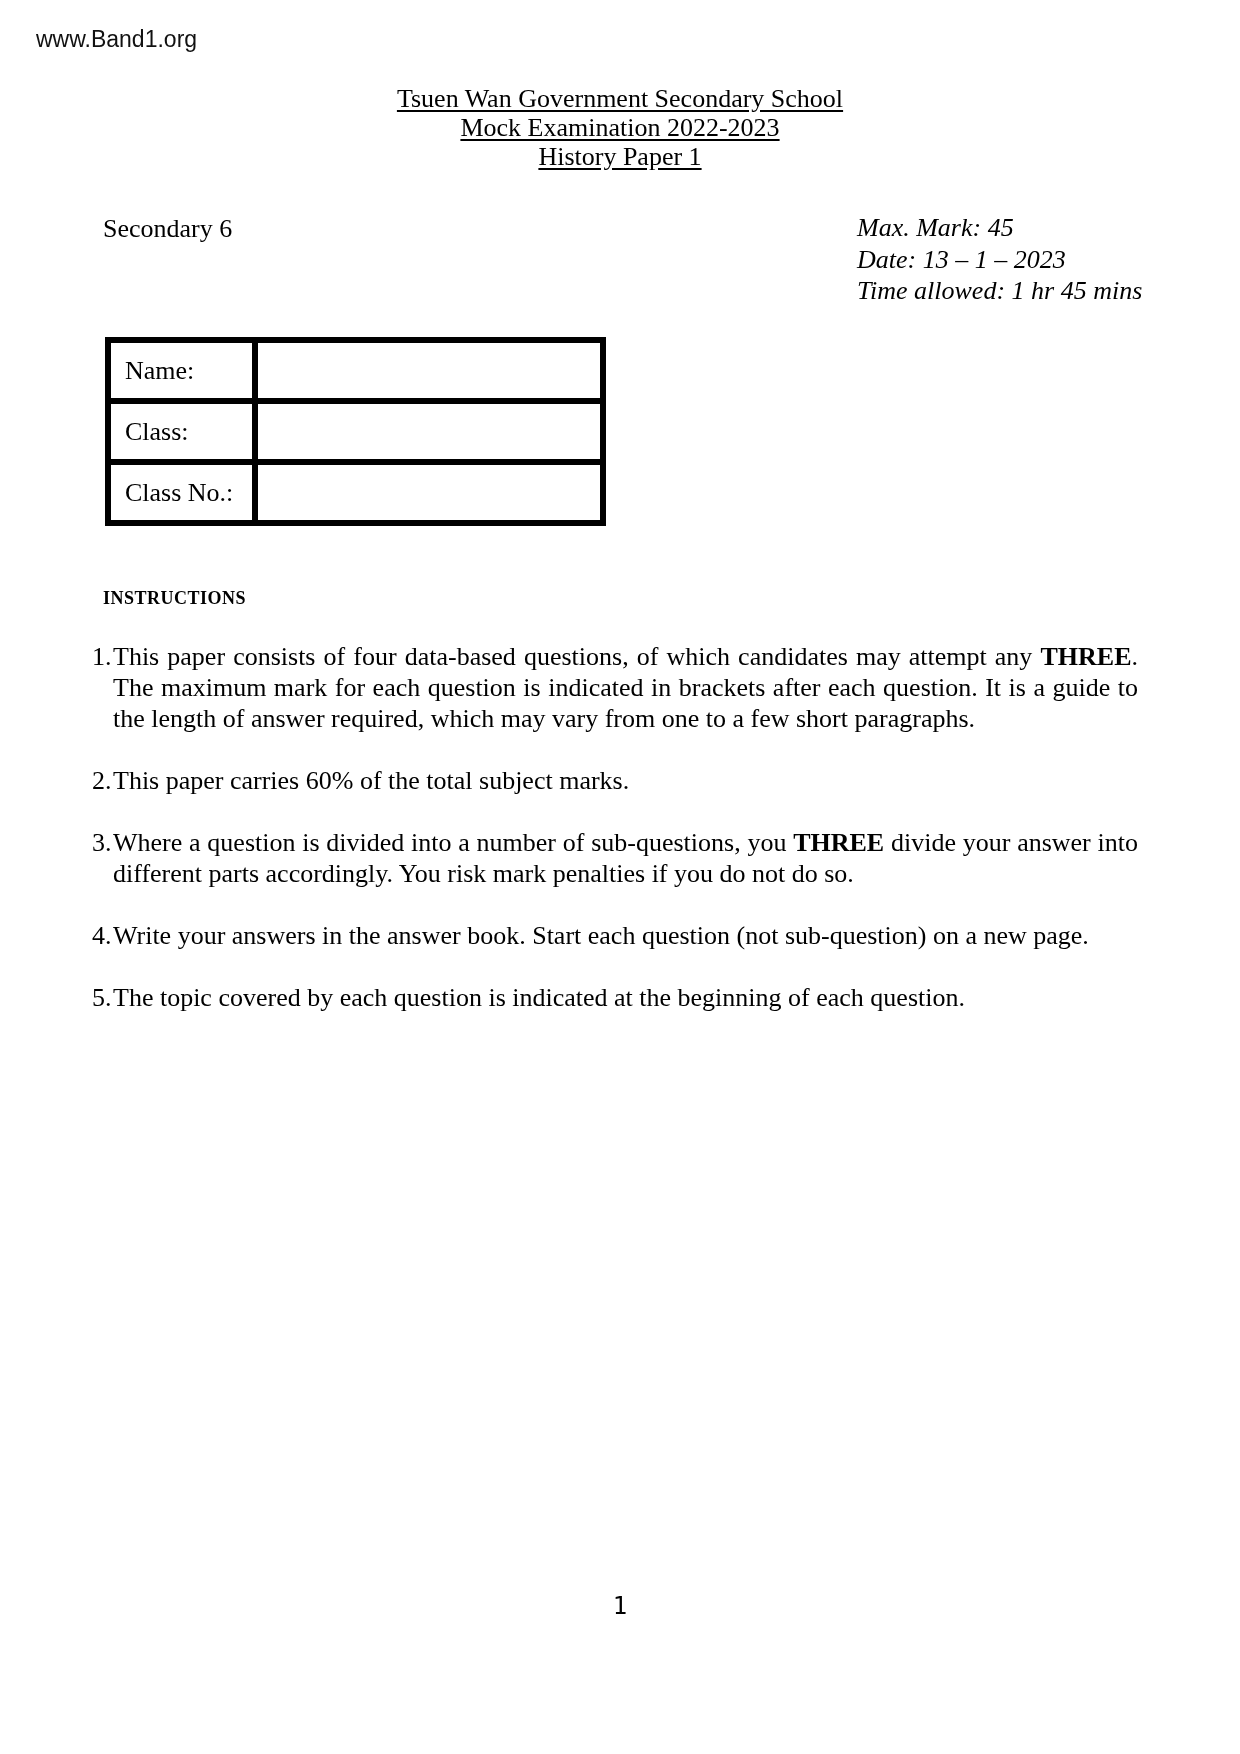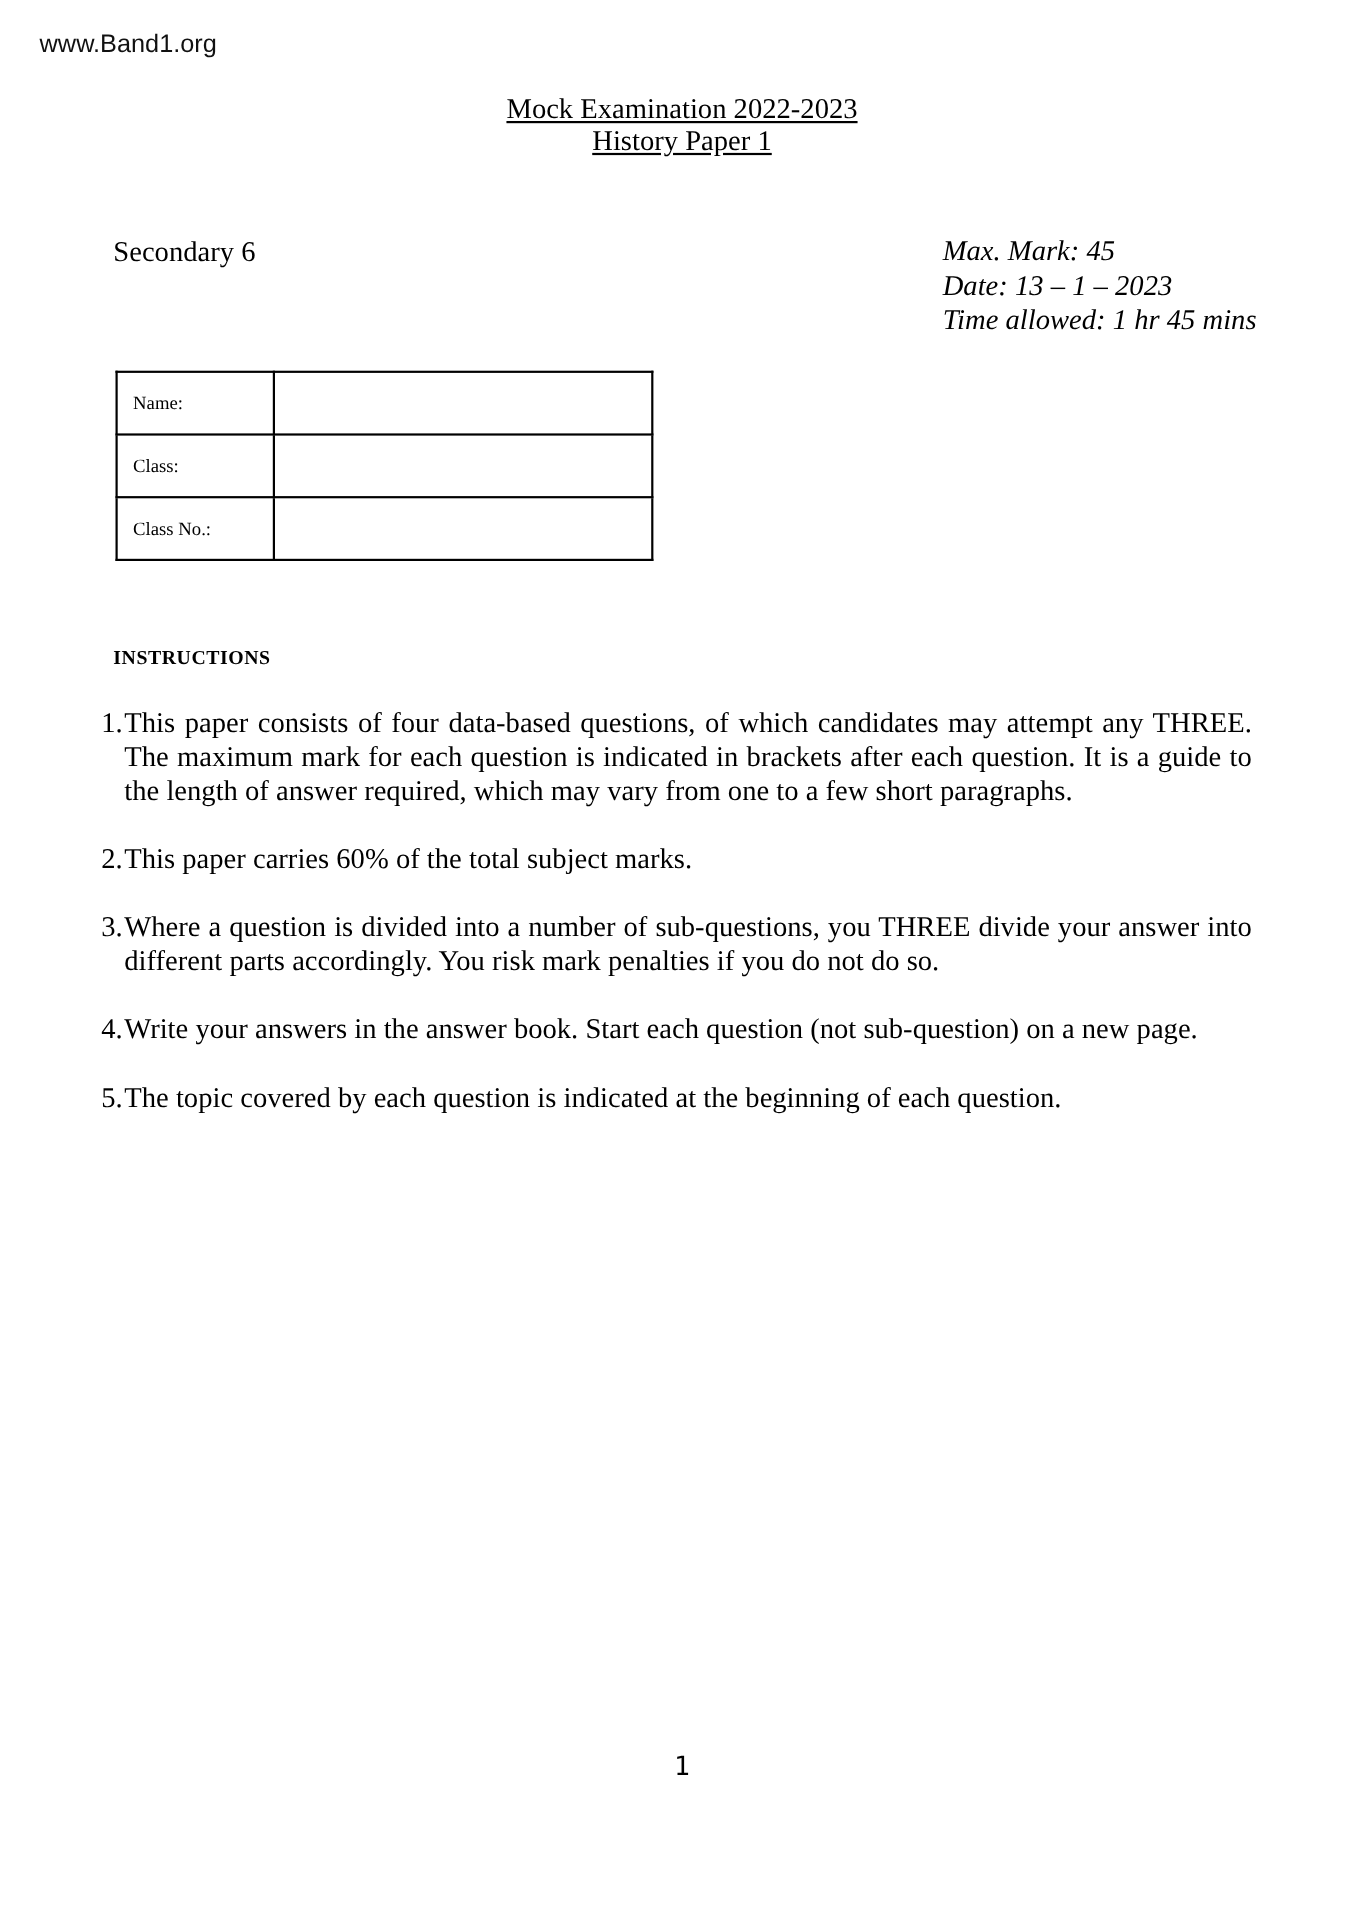--- a/index.html
+++ b/index.html
@@ -54,23 +54,23 @@
     line-height: 31.5px;
   }
   .exam-info div { white-space: nowrap; font-style: italic; }
   table.student-table {
     position: absolute;
     left: 105px;
     top: 337px;
     border-collapse: collapse;
   }
   table.student-table td {
-    border: 2px solid #000000;
+    border: 6px solid #000000;
     height: 53px;
-    font-size: 17px;
+    font-size: 26px;
     vertical-align: middle;
   }
   td.label-cell {
     width: 123px;
     padding-left: 14px;
     padding-right: 4px;
   }
   td.value-cell {
     width: 340px;
   }
@@ -94,39 +94,40 @@
     margin-bottom: 31px;
     font-size: 26px;
     line-height: 31px;
     text-align: justify;
   }
   .instr-item .instr-num {
     position: absolute;
     left: 0;
     top: 0;
   }
-  .instr-item .seg-bold { font-weight: normal; }
+  .instr-item .seg-bold { font-weight: bold; }
   .page-number {
     position: absolute;
     left: 0;
     right: 0;
     top: 1592px;
     text-align: center;
     font-family: "DejaVu Sans Mono", monospace;
     font-size: 24px;
   }
 </style>
 </head>
 <body>
 
 <div class="page">
 
   <div class="site-url">www.Band1.org</div>
 
   <div class="title-block">
+    <div class="title-line"><span>Tsuen Wan Government Secondary School</span></div>
     <div class="title-line"><span>Mock Examination 2022-2023</span></div>
     <div class="title-line"><span>History Paper 1</span></div>
   </div>
 
   <div class="level">Secondary 6</div>
 
   <div class="exam-info">
     <div>Max. Mark: 45</div>
     <div>Date: 13 – 1 – 2023</div>
     <div>Time allowed: 1 hr 45 mins</div>

